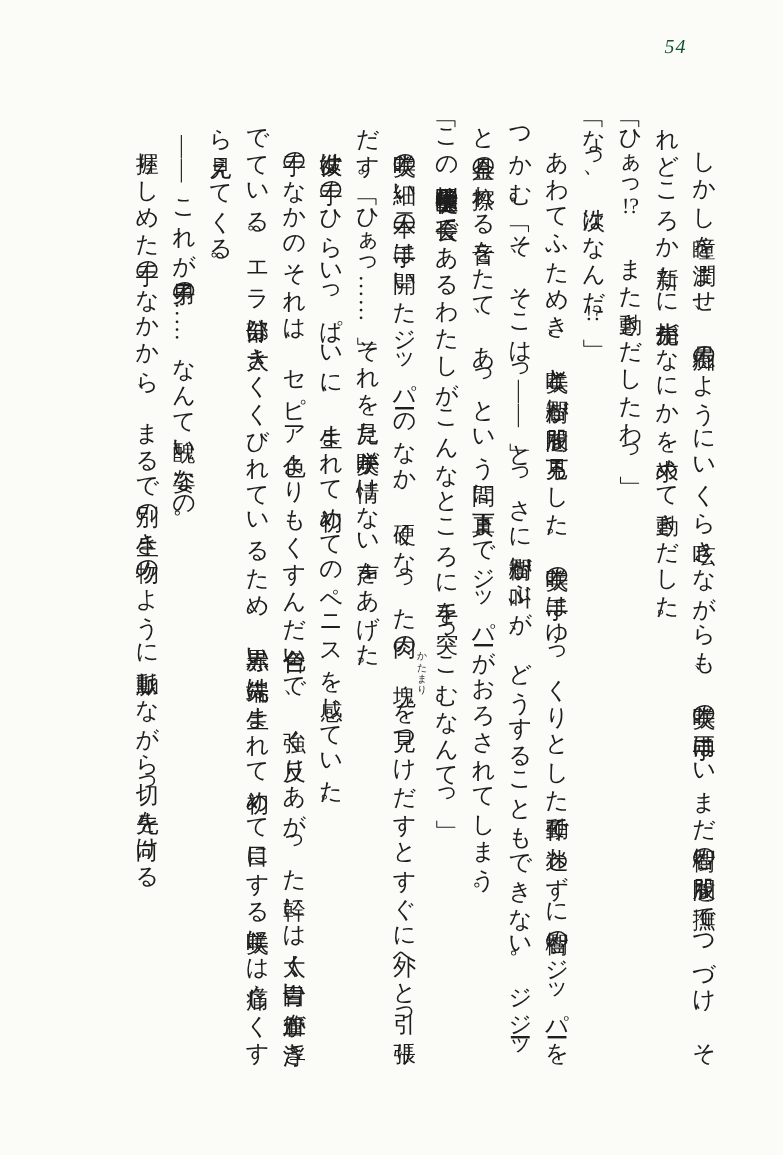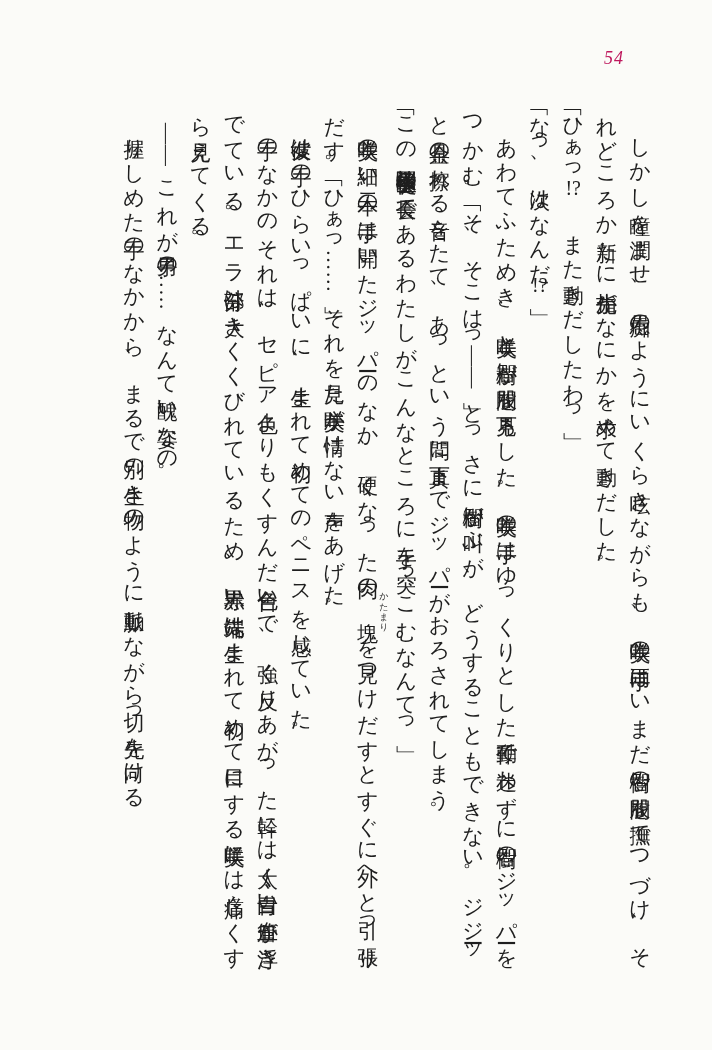--- a/index.html
+++ b/index.html
@@ -5,25 +5,25 @@
   html,body{margin:0;padding:0;}
   .page{
     position:relative;
     width:712px;height:1050px;
     background:#fbfbf8;
     overflow:hidden;
     font-family:"Liberation Serif","DejaVu Serif",serif;
   }
   .folio{
     position:absolute;
-    top:48px;right:88px;
+    top:32px;right:88px;
     font-size:18px;
     font-style:italic;
     letter-spacing:1px;
-    color:#be185d;
+    color:#14532d;
   }
   .text-block{
     position:absolute;
     top:102px;right:56px;
     height:856px;
     writing-mode:vertical-rl;
     -webkit-writing-mode:vertical-rl;
     text-orientation:mixed;
     font-size:21px;
     line-height:33.4px;

